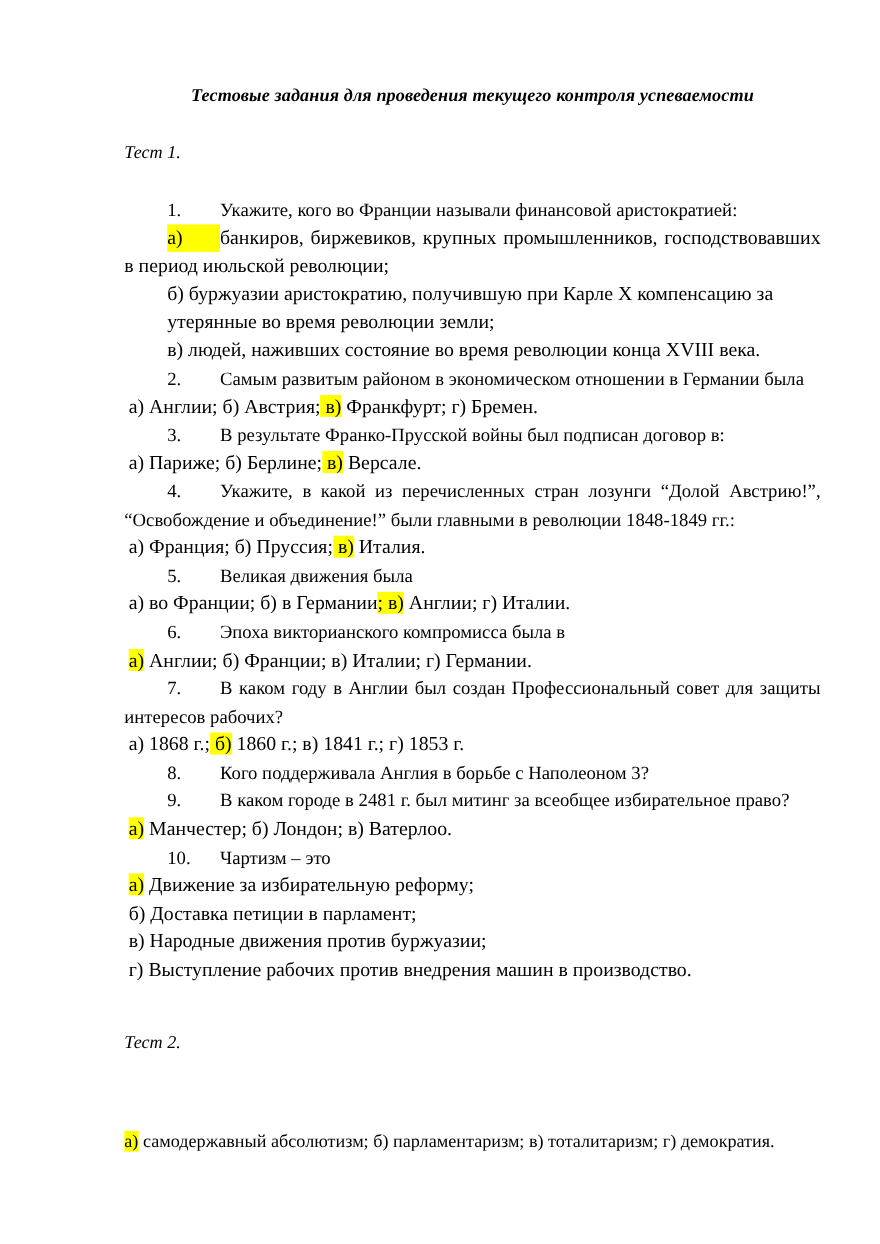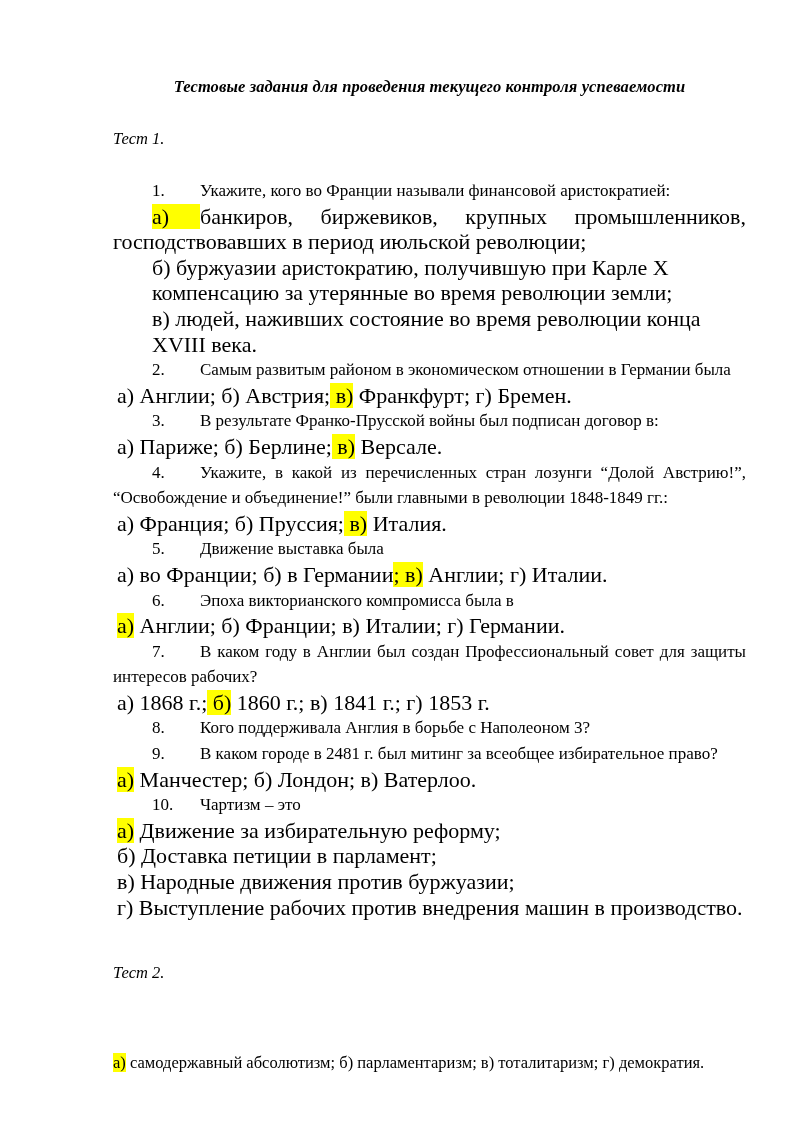--- a/index.html
+++ b/index.html
@@ -69,21 +69,21 @@
     width: 48px;
     margin-left: 39px;
   }
   
   p.q.flat {
     text-align: left;
   }
 
   
   p.opt {
-    font-size: 22px;
+    font-size: 18px;
     line-height: 25.6px;
     margin: 0;
     text-align: left;
     padding-left: 4px;
   }
   p.opt.indent {
     padding-left: 39px;
   }
 
   
@@ -162,21 +162,21 @@
     </p>
 
     <p class="q">
       <span class="num">4.</span><span>Укажите, в какой из перечисленных стран лозунги “Долой Австрию!”, “Освобождение и объединение!” были главными в революции 1848-1849 гг.:</span>
     </p>
     <p class="opt">
       <span>а) Франция; б) Пруссия;</span><span class="hl"> в)</span><span> Италия.</span>
     </p>
 
     <p class="q flat">
-      <span class="num">5.</span><span>Движение выставка была</span>
+      <span class="num">5.</span><span>Великая движения была</span>
     </p>
     <p class="opt">
       <span>а) во Франции; б) в Германии</span><span class="hl">; в)</span><span> Англии; г) Италии.</span>
     </p>
 
     <p class="q flat">
       <span class="num">6.</span><span>Эпоха викторианского компромисса была в</span>
     </p>
     <p class="opt">
       <span></span><span class="hl">а)</span><span> Англии; б) Франции; в) Италии; г) Германии.</span>

